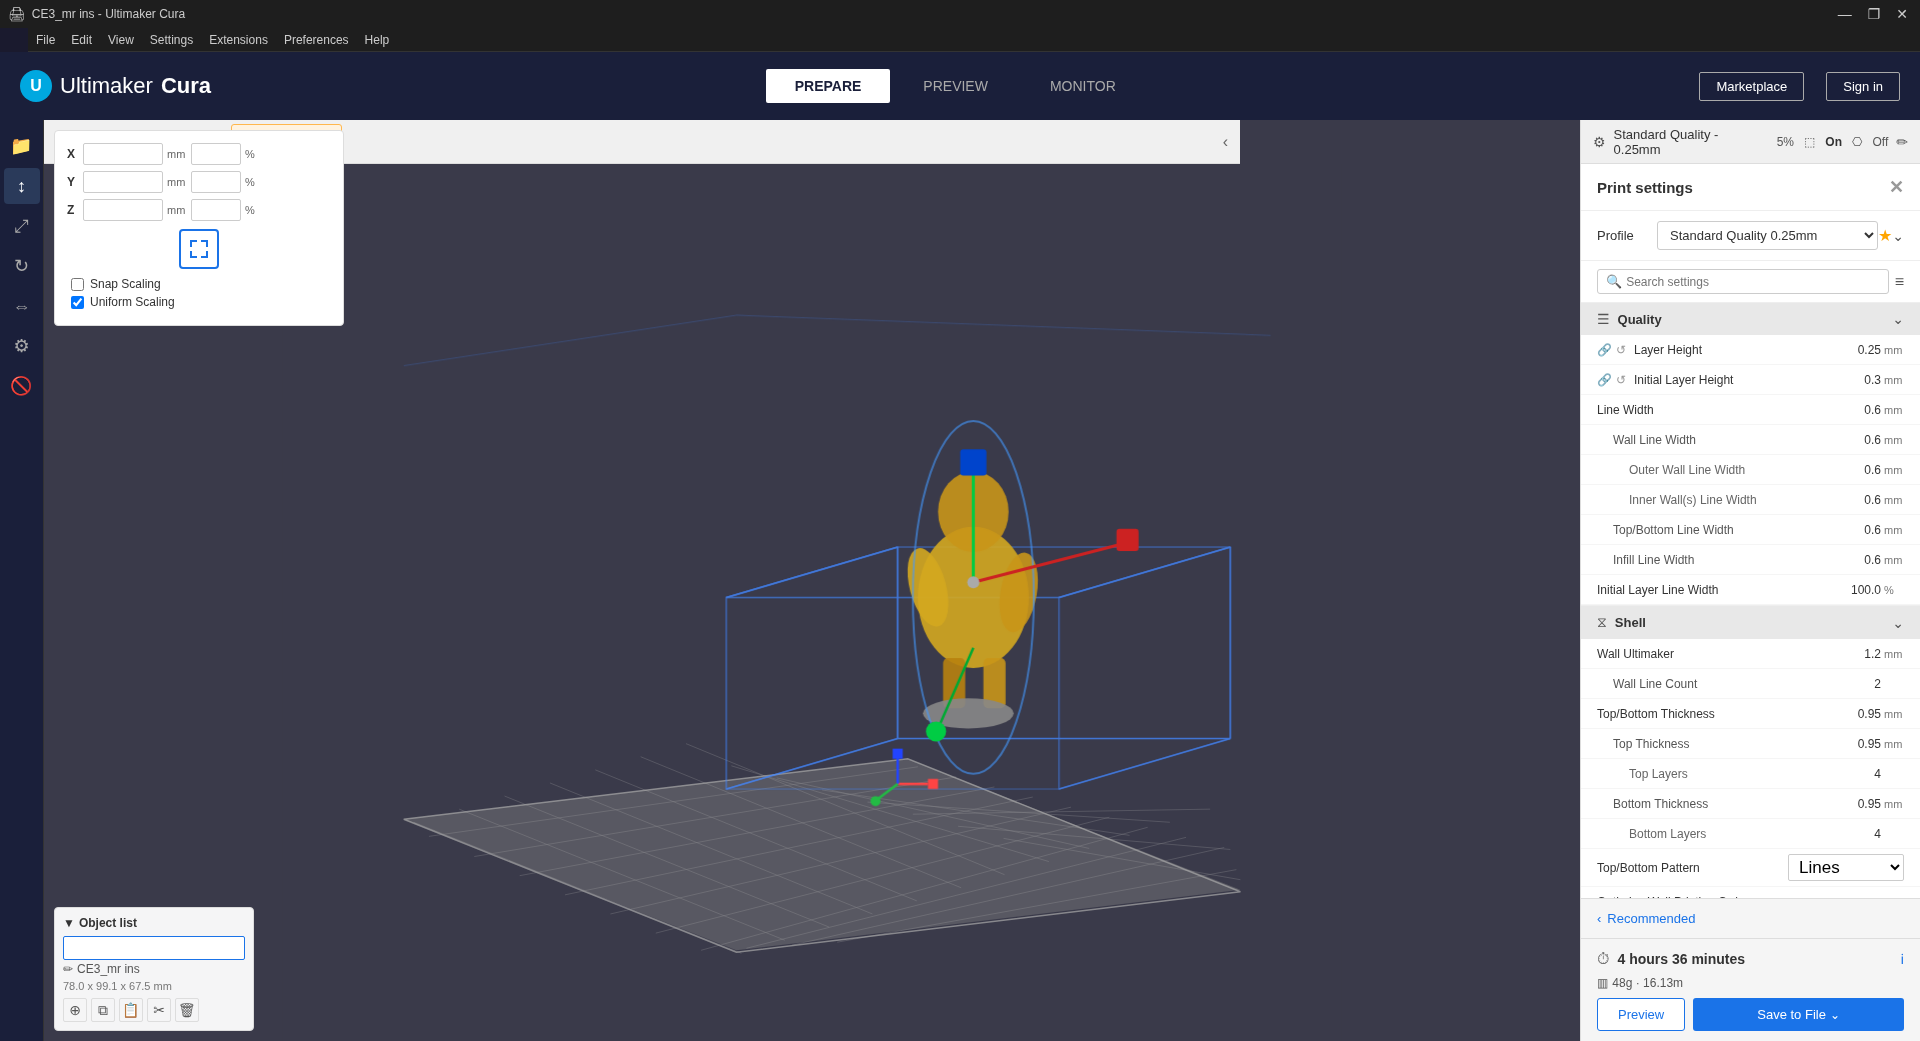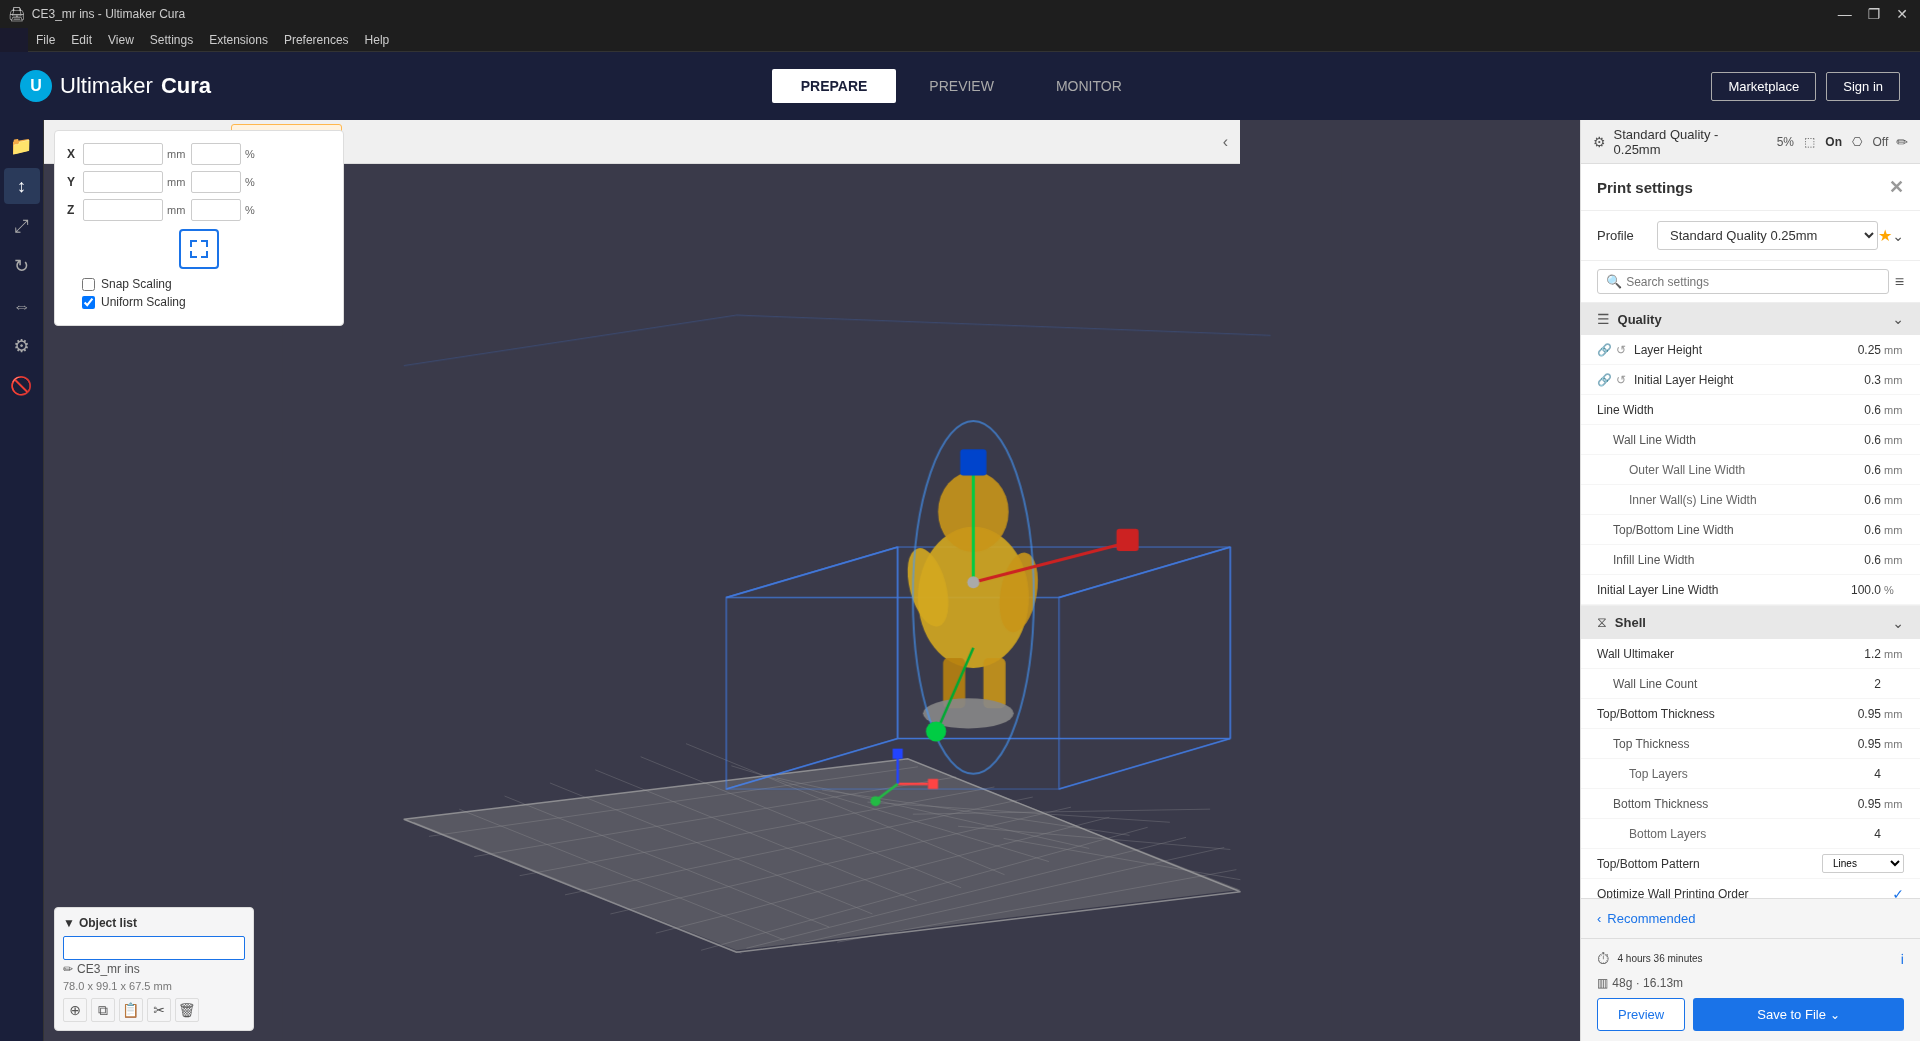--- a/index.html
+++ b/index.html
@@ -54,21 +54,21 @@
       cursor: pointer;
       border: 1px solid transparent;
     }
     .nav-tab.active {
       background: #fff;
       color: #1a1f3a;
       font-weight: 600;
       border-radius: 2px;
     }
 
-    #header-right { display: flex; gap: 10px; align-items: center; }
+    #header-right { display: flex; gap: 22px; align-items: center; }
     .header-btn {
       padding: 6px 16px;
       border: 1px solid #aaa;
       background: transparent;
       color: #fff;
       font-size: 13px;
       cursor: pointer;
       border-radius: 2px;
     }
 
@@ -161,21 +161,21 @@
       align-items: center;
       justify-content: center;
       color: #1a73e8;
       font-size: 20px;
     }
 
     .checkbox-row {
       display: flex;
       align-items: center;
       gap: 6px;
-      margin: 4px 15px;
+      margin: 4px 4px;
     }
     .checkbox-row input[type=checkbox] { cursor: pointer; }
     .checkbox-row label { font-size: 12px; color: #333; cursor: pointer; }
 
     
     #object-list-panel {
       position: absolute;
       bottom: 10px;
       left: 10px;
       background: rgba(255,255,255,0.95);
@@ -347,21 +347,21 @@
       font-size: 12px;
       color: #333;
       min-width: 40px;
       text-align: right;
     }
     .setting-unit { font-size: 11px; color: #777; margin-left: 3px; min-width: 20px; }
     .setting-select {
       padding: 2px 6px;
       border: 1px solid #ccc;
       border-radius: 2px;
-      font-size: 10px;
+      font-size: 17px;
       background: #fff;
       min-width: 100px;
     }
     .checkmark { color: #1a73e8; font-size: 14px; }
 
     
     #print-settings::-webkit-scrollbar { width: 6px; }
     #print-settings::-webkit-scrollbar-track { background: #f0f0f0; }
     #print-settings::-webkit-scrollbar-thumb { background: #bbb; border-radius: 3px; }
 
@@ -379,21 +379,21 @@
       cursor: pointer;
       padding: 4px 0;
     }
     #time-estimate {
       display: flex;
       align-items: center;
       gap: 8px;
       margin-bottom: 8px;
     }
     .time-icon { color: #555; font-size: 16px; }
-    .time-text { font-size: 10px; font-weight: 400; color: #333; }
+    .time-text { font-size: 14px; font-weight: 700; color: #333; }
     .info-icon { color: #1a73e8; font-size: 14px; cursor: pointer; margin-left: auto; }
     .material-text { font-size: 12px; color: #555; display: flex; align-items: center; gap: 4px; }
     .material-icon { color: #555; font-size: 12px; }
 
     #save-row {
       display: flex;
       gap: 8px;
       margin-top: 8px;
     }
     .preview-btn {

